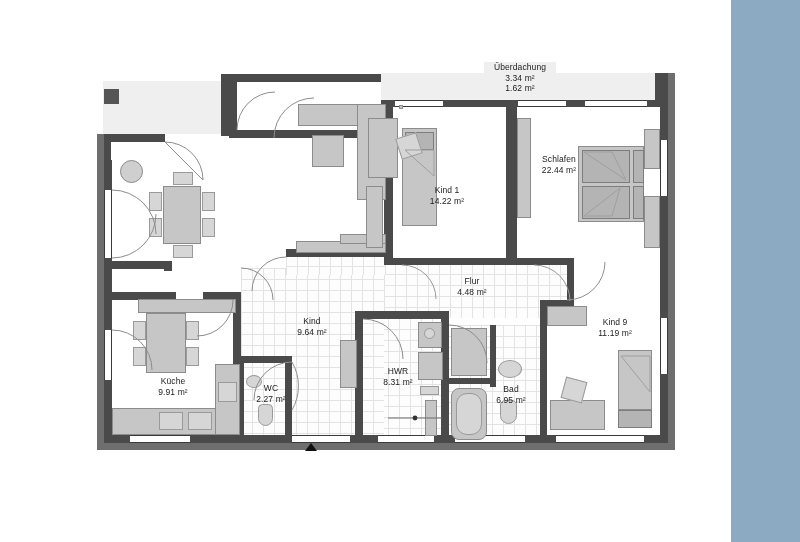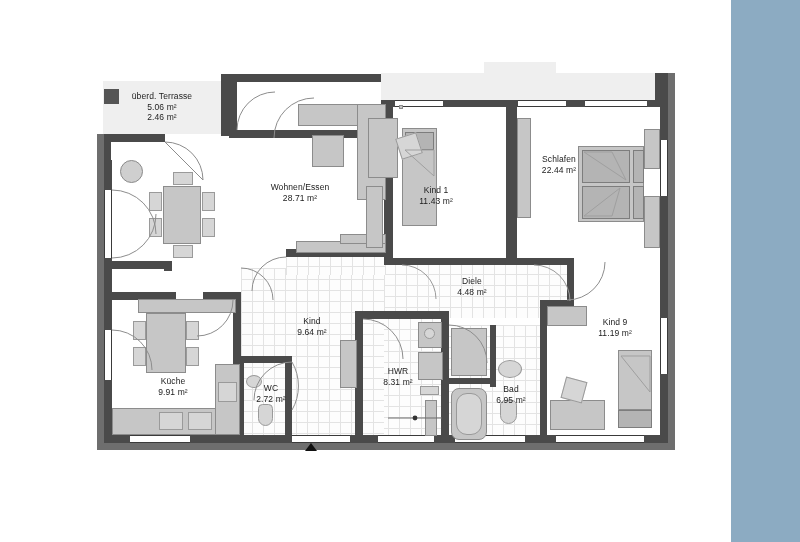--- a/index.html
+++ b/index.html
@@ -231,44 +231,40 @@
         <path d="M584 216 L 620 188 L 612 216 Z"></path>
         <path d="M621 356 L 650 392 L 650 356 Z"></path>
       </g>
       <g fill="none" stroke="#6a6a6a" stroke-width="1">
 
         <path d="M388 418 L 442 418"></path>
       </g>
       <circle cx="415" cy="418" r="2.4" fill="#333" stroke="none"></circle>
     </svg>
 
-    <div class="lbl" style="left:112px;top:91px;width:100px;">
-      <span class="nm">überd. Terrasse</span>
-      <span class="ar">5.06 m²</span>
-      <span class="ar">2.46 m²</span>
-    </div>
-
-
-    <div class="lbl" style="left:245px;top:182px;width:110px;">
-      <span class="nm">Wohnen/Essen</span>
-      <span class="ar">28.71 m²</span>
-    </div>
-
-    <div class="lbl" style="left:396px;top:185px;width:80px;">
+
+    <div class="lbl" style="left:470px;top:62px;width:100px;">
+      <span class="nm">Überdachung</span>
+      <span class="ar">3.34 m²</span>
+      <span class="ar">1.62 m²</span>
+    </div>
+
+
+    <div class="lbl" style="left:407px;top:185px;width:80px;">
       <span class="nm">Kind 1</span>
-      <span class="ar">11.43 m²</span>
+      <span class="ar">14.22 m²</span>
     </div>
 
     <div class="lbl" style="left:519px;top:154px;width:80px;">
       <span class="nm">Schlafen</span>
       <span class="ar">22.44 m²</span>
     </div>
 
     <div class="lbl" style="left:432px;top:276px;width:80px;">
-      <span class="nm">Diele</span>
+      <span class="nm">Flur</span>
       <span class="ar">4.48 m²</span>
     </div>
 
     <div class="lbl" style="left:575px;top:317px;width:80px;">
       <span class="nm">Kind 9</span>
       <span class="ar">11.19 m²</span>
     </div>
 
     <div class="lbl" style="left:272px;top:316px;width:80px;">
       <span class="nm">Kind</span>
@@ -280,21 +276,21 @@
       <span class="ar">8.31 m²</span>
     </div>
 
     <div class="lbl" style="left:478px;top:384px;width:66px;">
       <span class="nm">Bad</span>
       <span class="ar">6.95 m²</span>
     </div>
 
     <div class="lbl" style="left:244px;top:383px;width:54px;">
       <span class="nm">WC</span>
-      <span class="ar">2.72 m²</span>
+      <span class="ar">2.27 m²</span>
     </div>
 
     <div class="lbl" style="left:138px;top:376px;width:70px;">
       <span class="nm">Küche</span>
       <span class="ar">9.91 m²</span>
     </div>
 
   </div>
 
   <div class="side-panel"></div>

